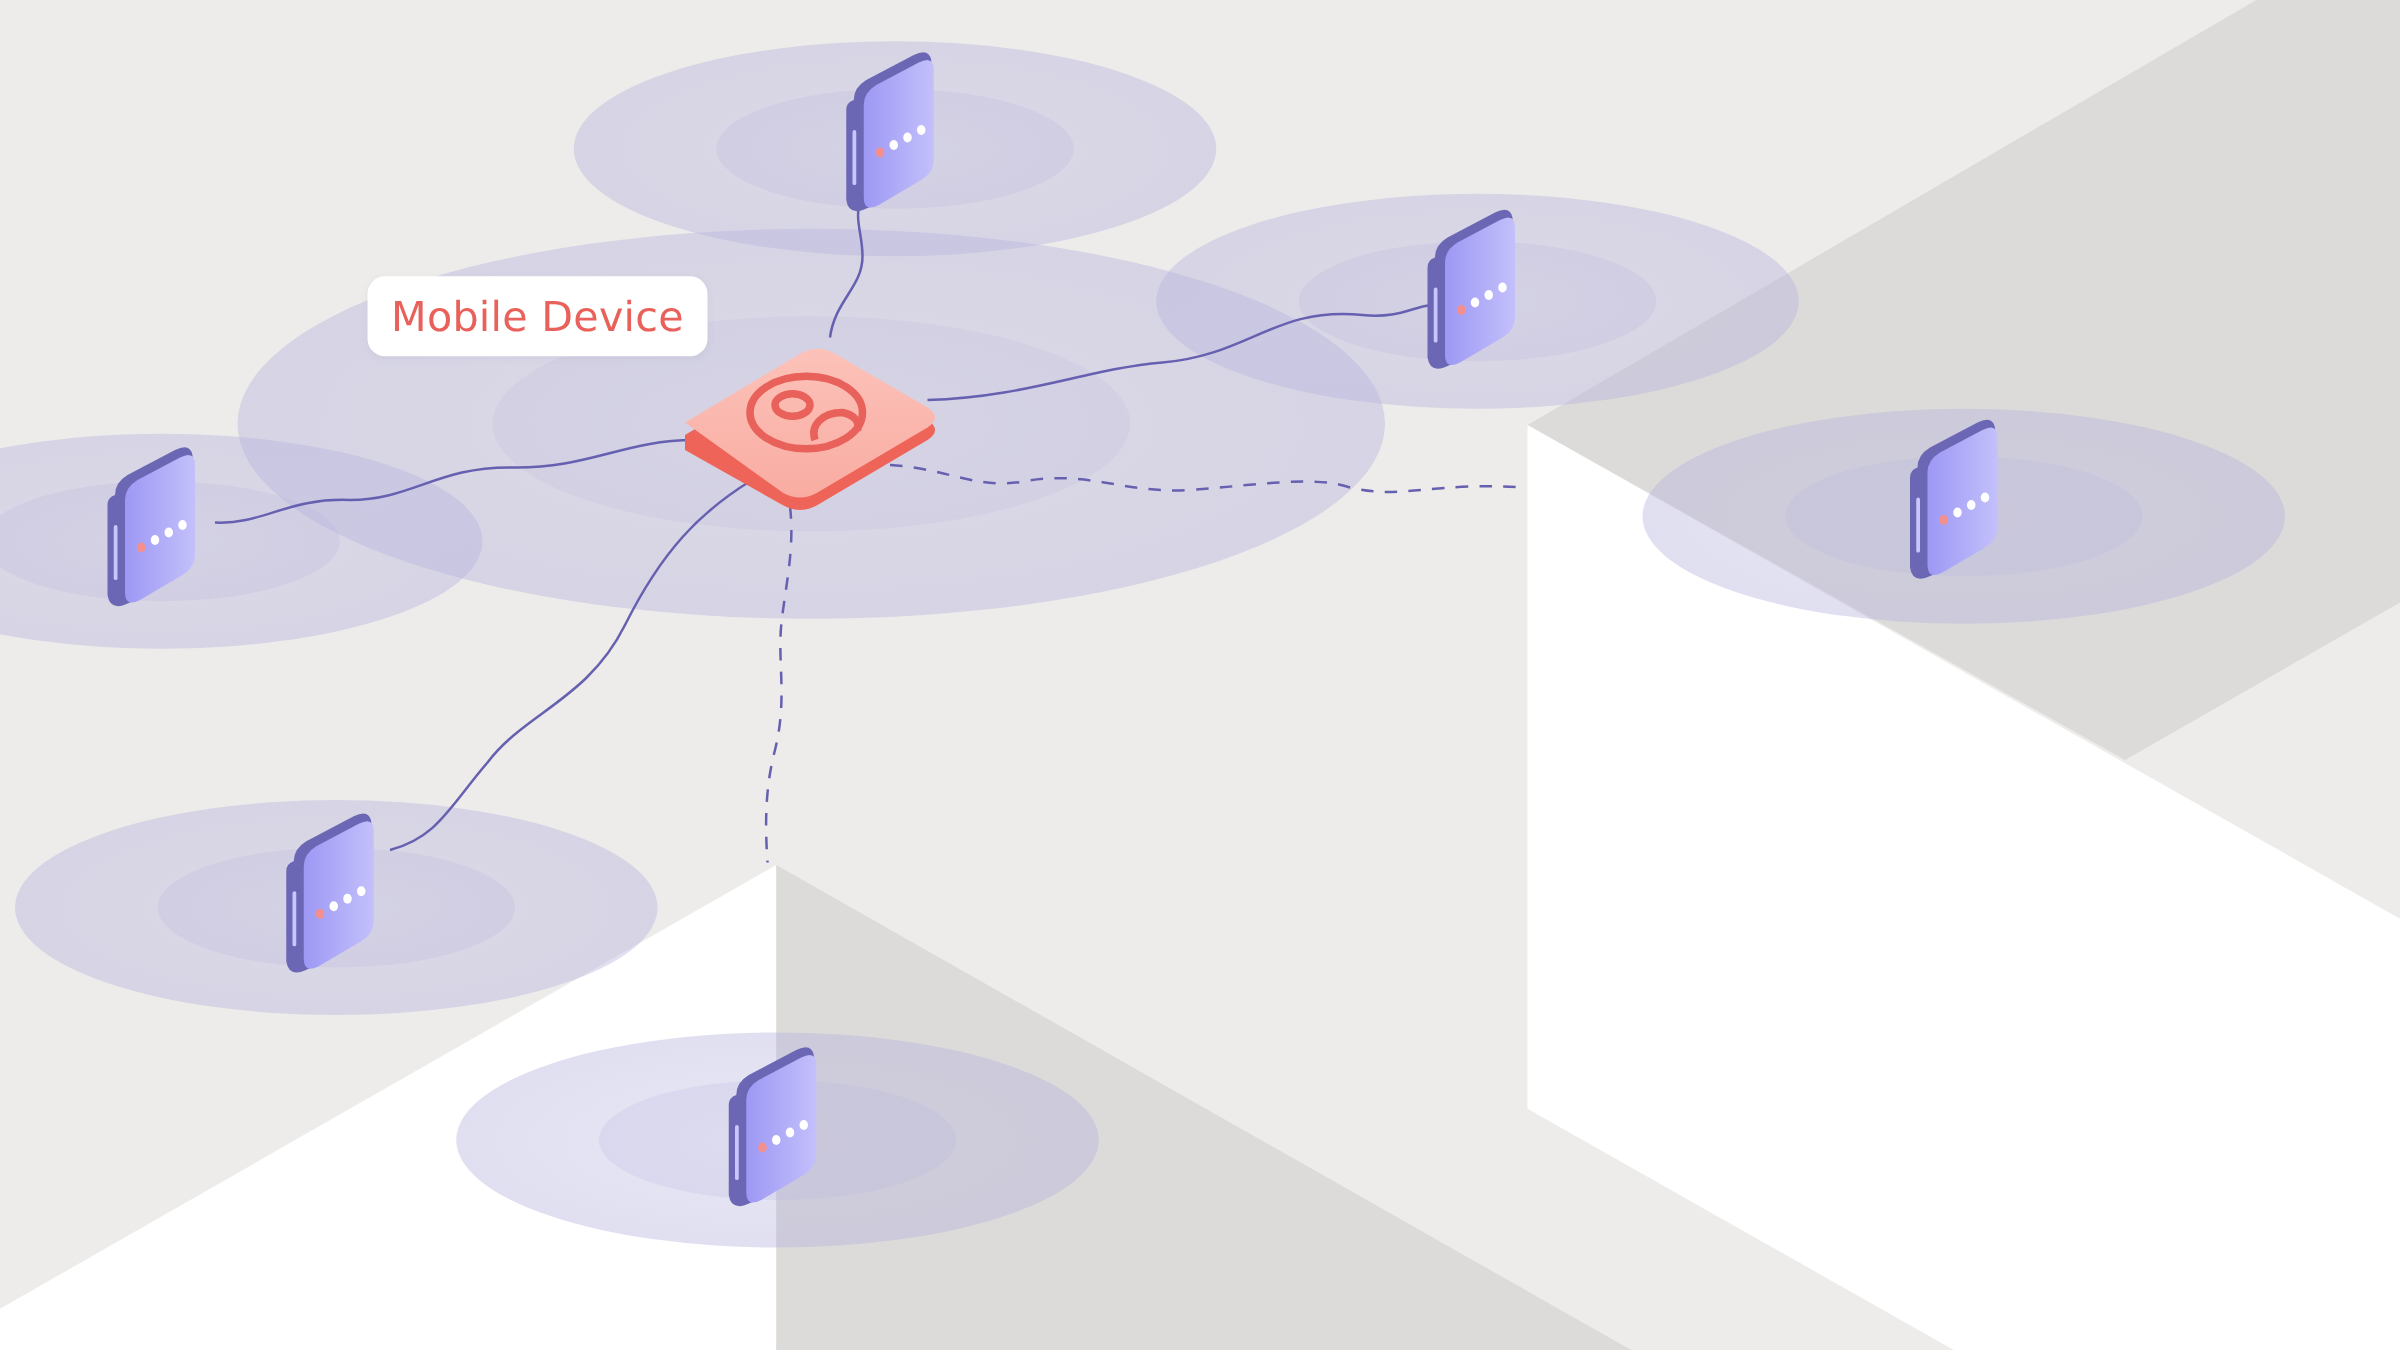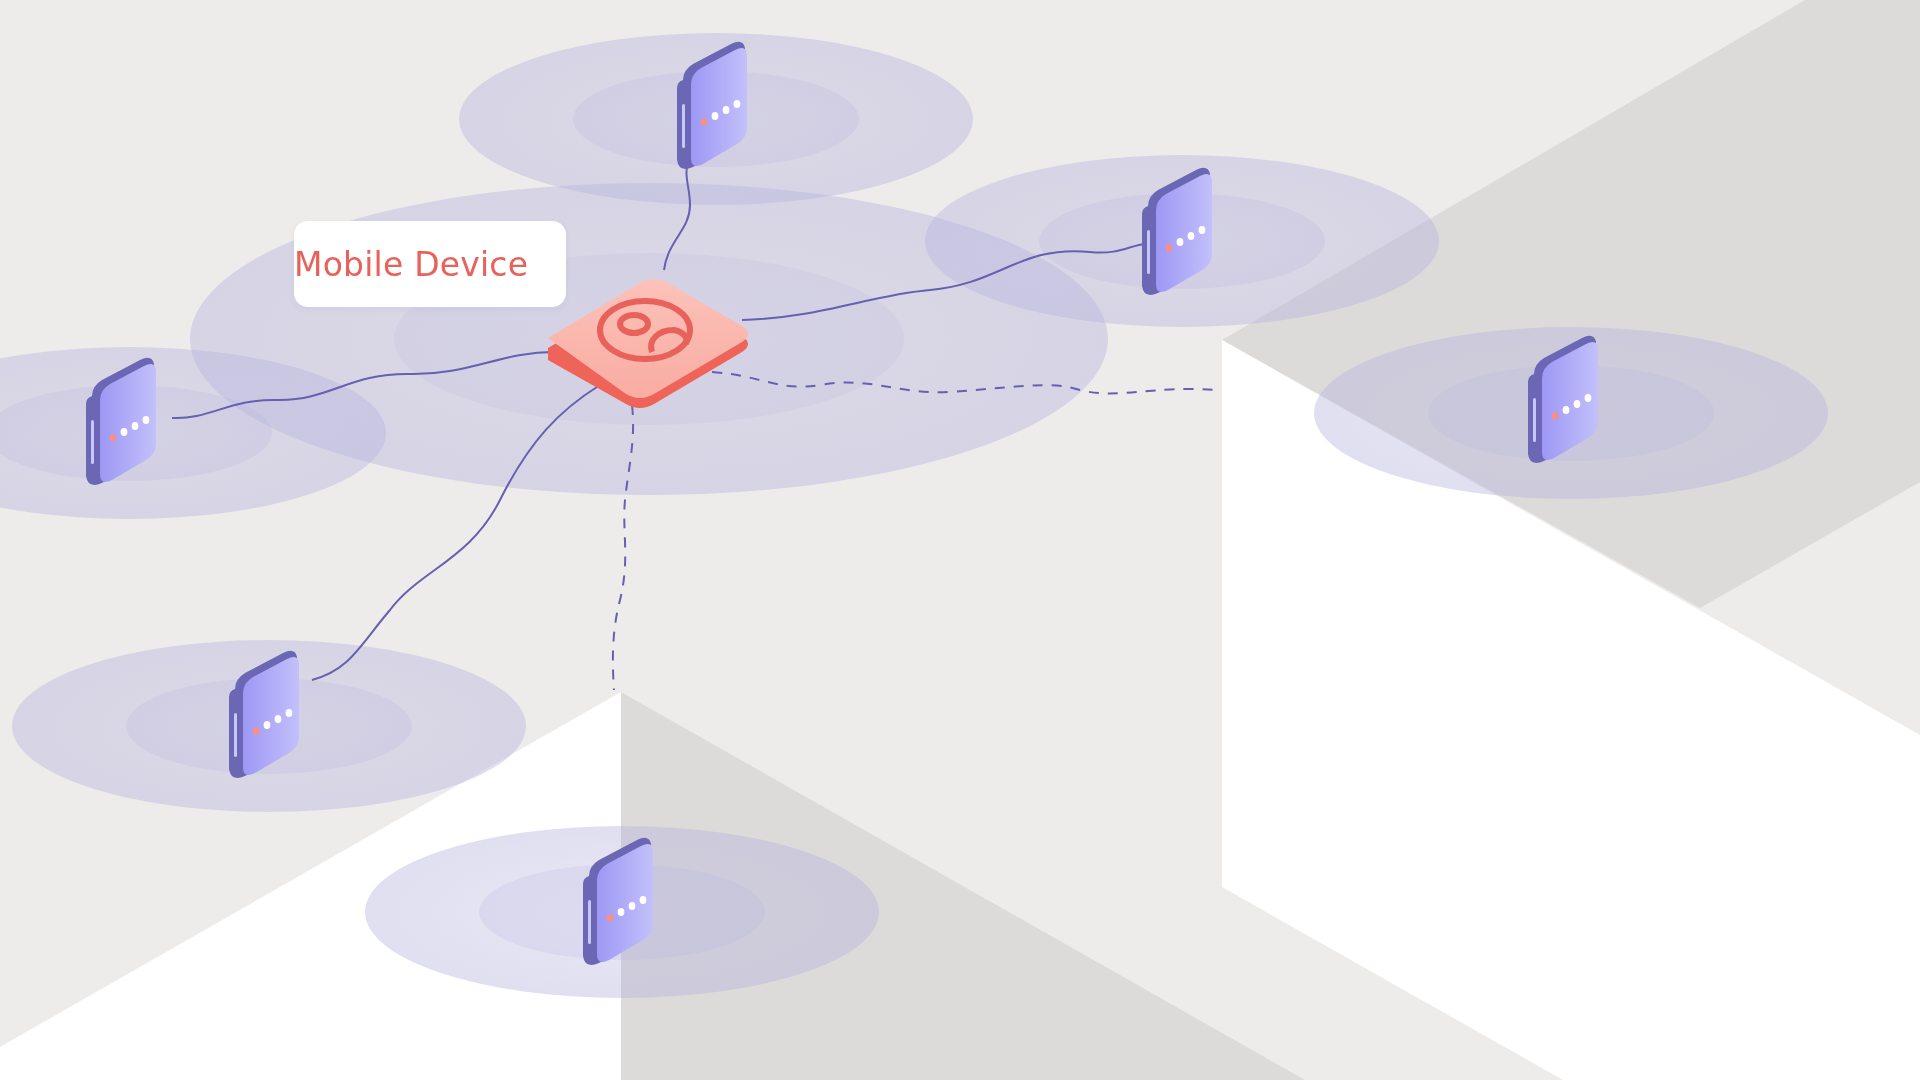--- a/index.html
+++ b/index.html
@@ -1,22 +1,22 @@
 <!DOCTYPE html>
 <html><head>
 <meta charset="utf-8">
 <style>
   html, body { margin:0; padding:0; }
   body { width:1920px; height:1080px; overflow:hidden; background:#edecea; font-family:"Liberation Sans", sans-serif; }
   #stage { position:relative; width:1920px; height:1080px; }
   svg#scene { position:absolute; left:0; top:0; }
   .label-box {
-    position:absolute; left:294px; top:221px; width:272px; height:86px;
+    position:absolute; left:294px; top:221px; width:272px; height:64px;
     background:#ffffff; border-radius:14px;
-    display:flex; align-items:center; justify-content:flex-start;
+    display:flex; align-items:center; justify-content:center;
     box-shadow:0 2px 6px rgba(120,110,160,0.08);
   }
   .label-text { color:#e8615a; font-family:"DejaVu Sans", sans-serif; font-size:33px; font-weight:500; letter-spacing:0.2px; }
 </style>
 </head>
 <body>
 
 <div id="stage">
   <svg id="scene" width="1920" height="1080" viewBox="0 0 1920 1080" xmlns="http://www.w3.org/2000/svg">
     <defs>

